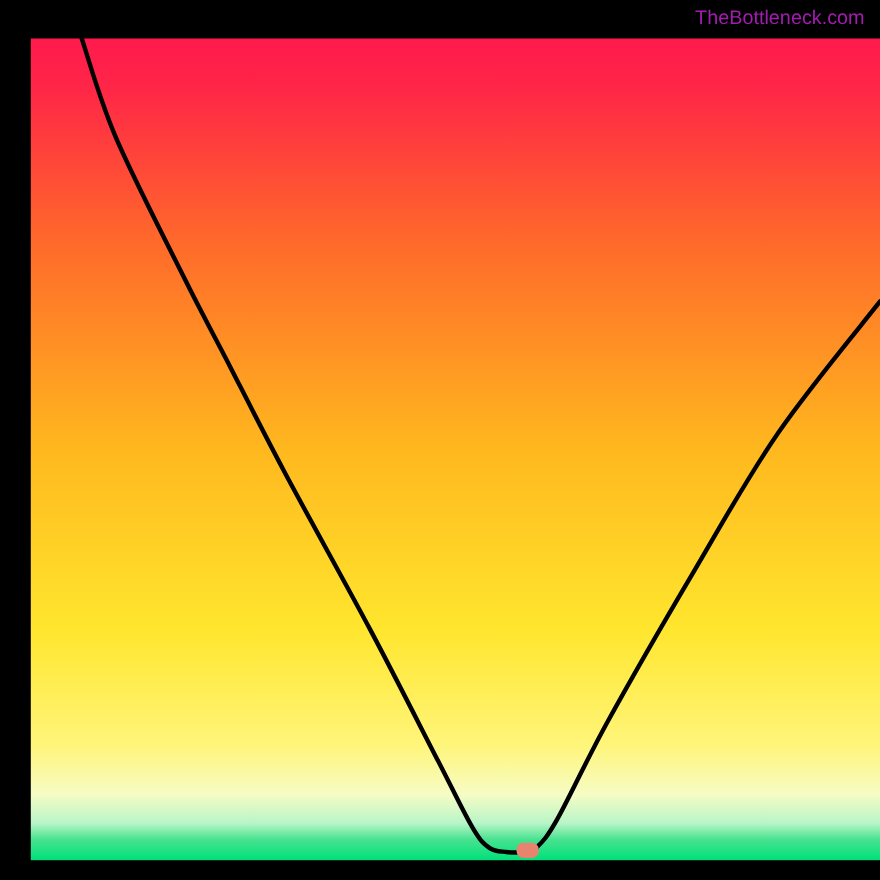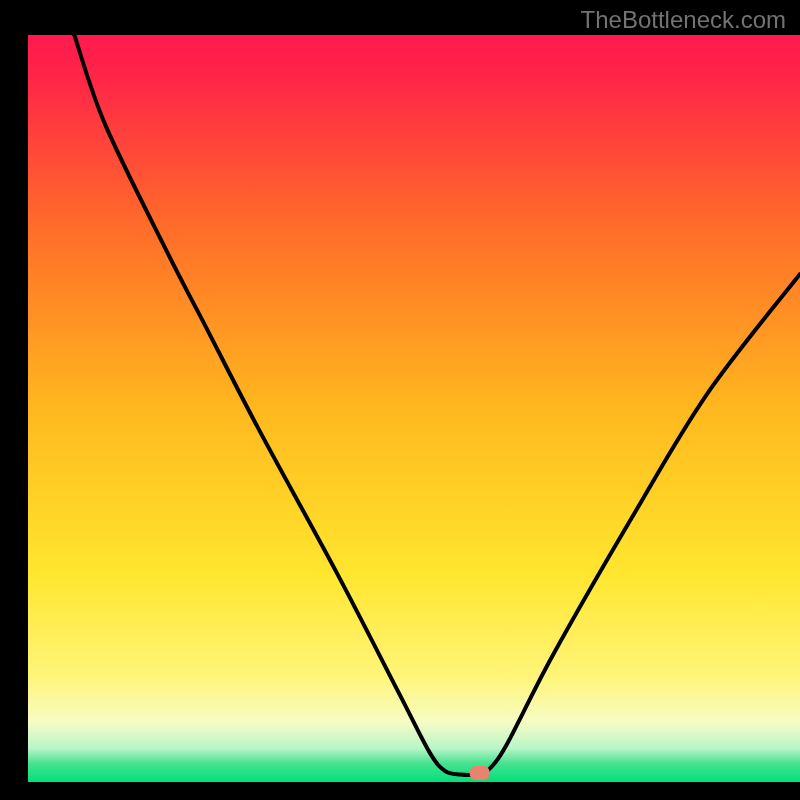--- a/index.html
+++ b/index.html
@@ -13,22 +13,22 @@
   .chart-wrapper {
     position: relative;
     width: 800px;
     height: 800px;
   }
   .watermark {
     position: absolute;
     top: 6px;
     right: 14px;
     font-family: Arial, Helvetica, sans-serif;
-    font-size: 24px;
-    color: #737373;
+    font-size: 18px;
+    color: #a21caf;
     z-index: 5;
     pointer-events: none;
   }
   svg.plot-area {
     position: absolute;
     left: 0;
     top: 0;
   }
 </style>
 </head>

